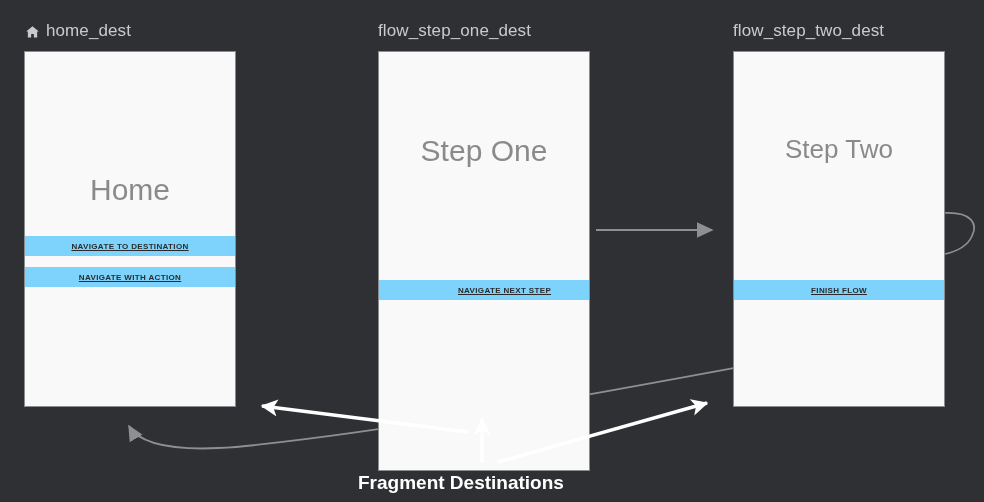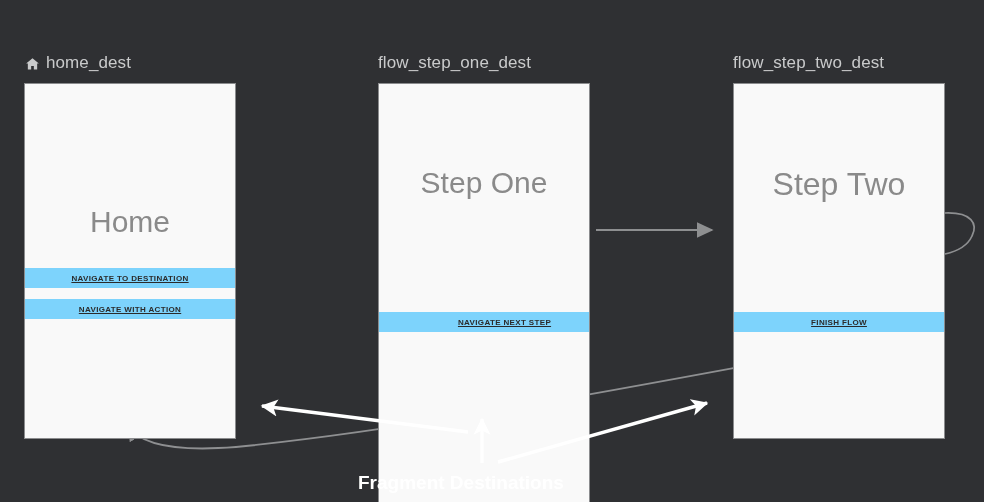--- a/index.html
+++ b/index.html
@@ -9,21 +9,21 @@
     font-family:"Liberation Sans", sans-serif;
     overflow:hidden;
     position:relative;
   }
   #stage{position:absolute;left:0;top:0;width:984px;height:502px;}
 
   
   #edges{position:absolute;left:0;top:0;width:984px;height:502px;pointer-events:none;}
 
   
-  .dest{position:absolute;margin-top:32px;}
+  .dest{position:absolute;}
   .dest-label{
     position:absolute;
     color:#c9cacb;
     font-size:17px;
     letter-spacing:.1px;
     white-space:nowrap;
     display:flex;align-items:center;gap:5px;
     top:-30px;left:0;
   }
   .home-icon{display:inline-block;width:17px;height:16px;position:relative;top:1px;}
@@ -114,21 +114,21 @@
       <div class="mbtn" style="top:228px;height:20px;padding-left:41px;">NAVIGATE NEXT STEP</div>
     </div>
   </div>
 
   <div class="dest" style="left:733px;top:51px;width:212px;height:259px;">
     <div class="dest-label">
       <span>flow_step_two_dest</span>
     </div>
 
     <div class="phone" style="width:212px;height:356px;">
-      <div class="screen-title" style="top:82px;font-size:32px;">Step Two</div>
+      <div class="screen-title" style="top:82px;font-size:26px;">Step Two</div>
       <div class="mbtn" style="top:228px;height:20px;">FINISH FLOW</div>
     </div>
   </div>
 
   <svg id="annot" style="position:absolute;left:0;top:0;pointer-events:none;" viewBox="0 0 984 502" width="984" height="502">
     <g>
       <line x1="468" y1="432" x2="262" y2="406" stroke="#ffffff" stroke-width="3.4" marker-end="url(#whitehead)"></line>
     </g>
     <g>
       <line x1="482" y1="463" x2="482" y2="419" stroke="#ffffff" stroke-width="3.4" marker-end="url(#whitehead)"></line>

